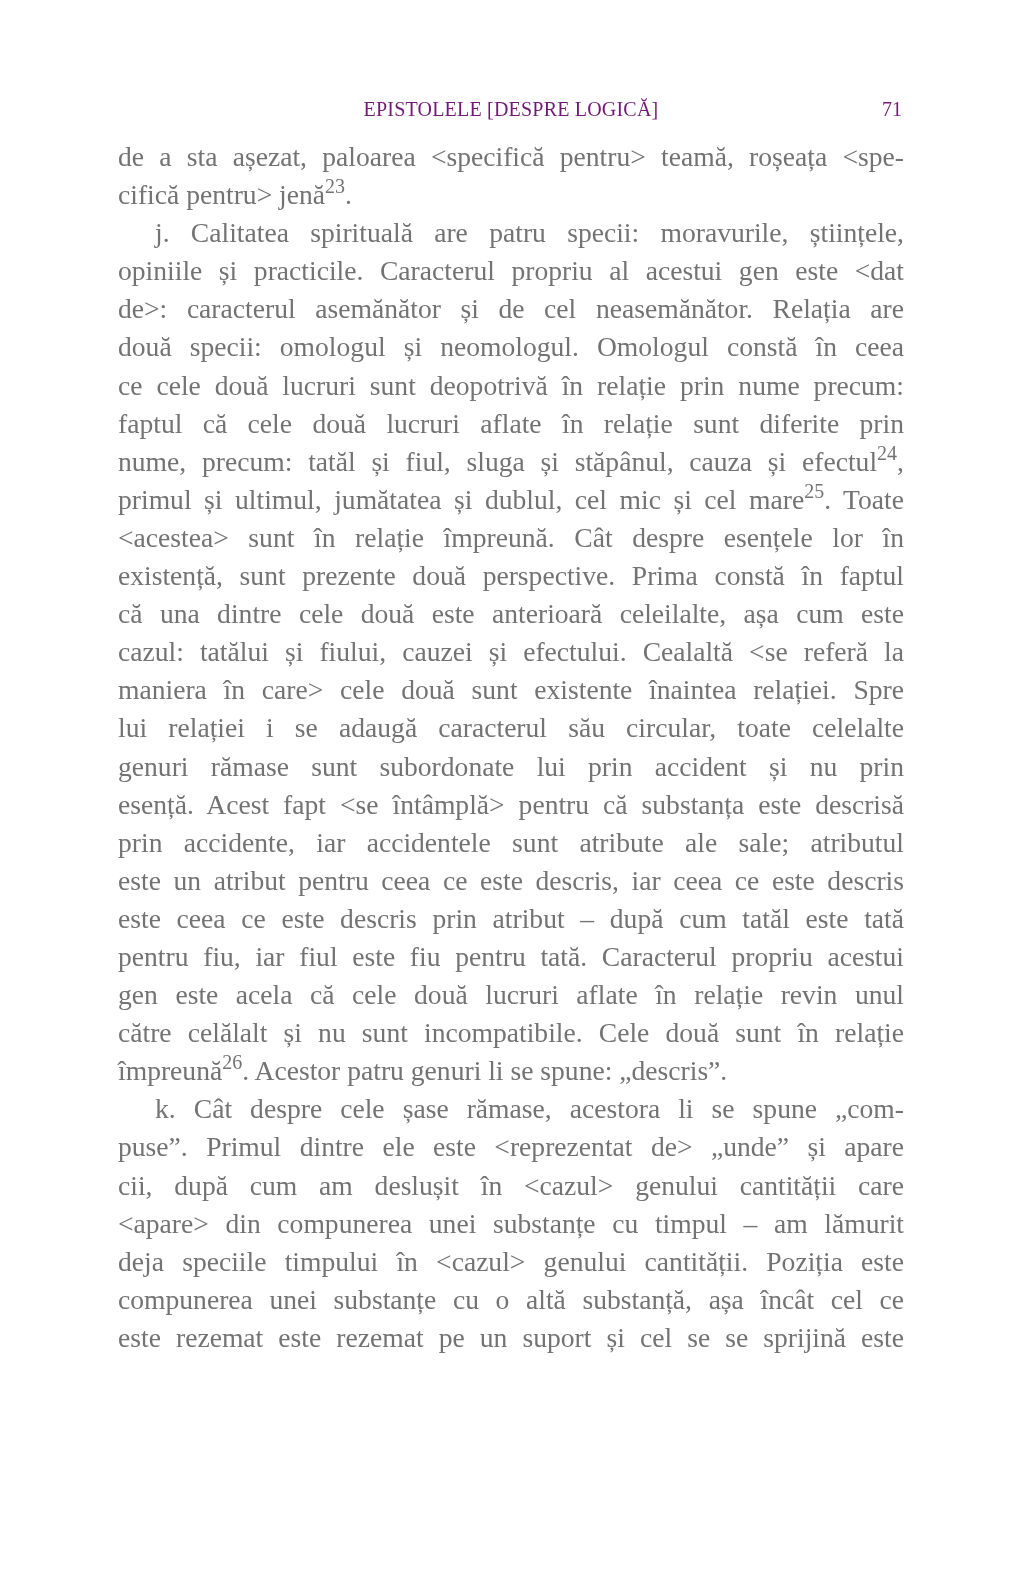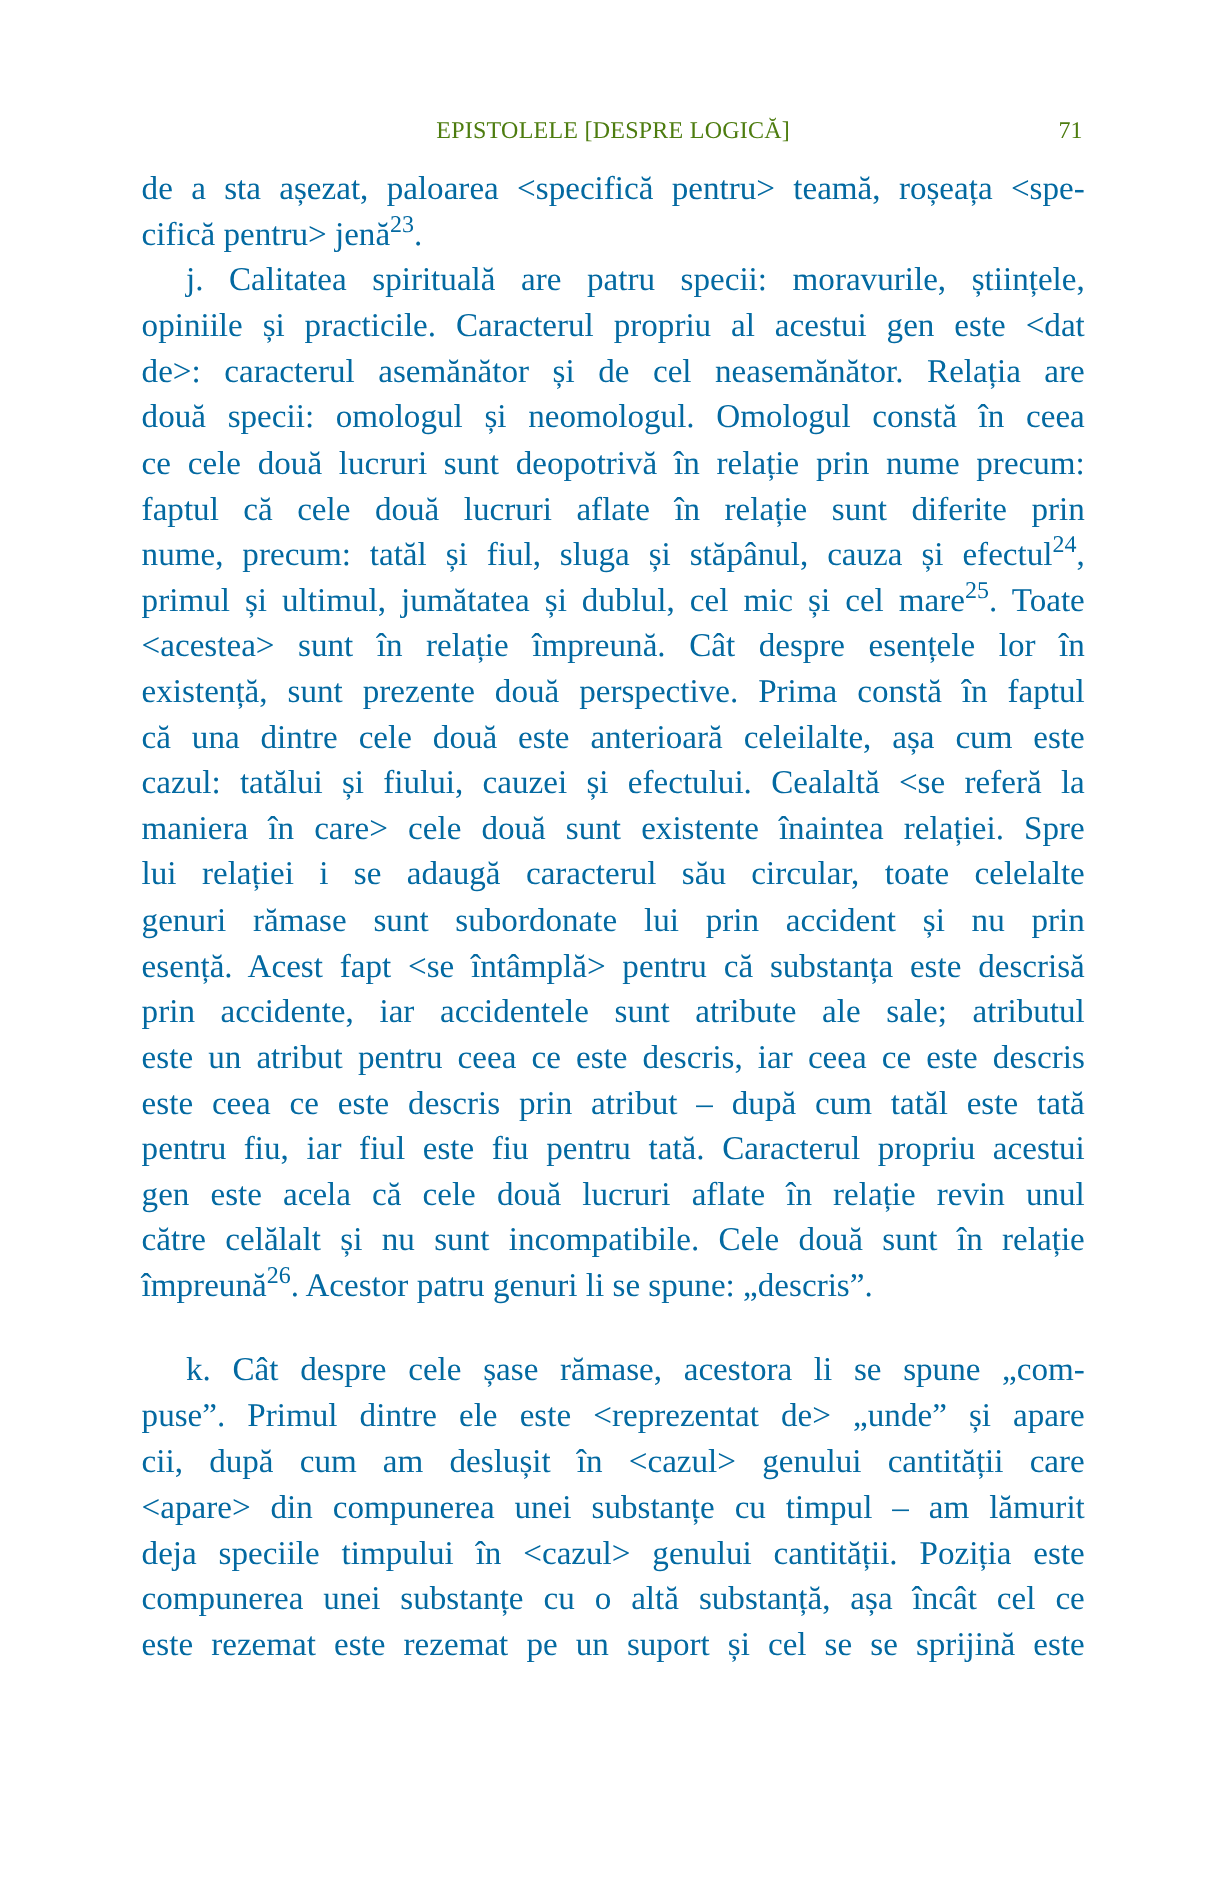--- a/index.html
+++ b/index.html
@@ -1,23 +1,23 @@
 <!DOCTYPE html>
 <html><head>
   <meta charset="utf-8">
   <style>
     html, body { margin: 0; padding: 0; background: #ffffff; }
     body { width: 1024px; height: 1575px; position: relative; overflow: hidden; }
     .page { position: absolute; left: 0; top: 0; width: 1024px; height: 1575px; background: #fff; }
     .header { position: absolute; top: 98px; left: 118px; width: 786px; height: 26px;
-      font-family: "Liberation Serif", serif; font-size: 20px; color: #4d7c0f; }
+      font-family: "Liberation Serif", serif; font-size: 20px; color: #701a75; }
     .running-title { position: absolute; left: 0; right: 0; text-align: center; letter-spacing: 0.2px; }
     .page-number { position: absolute; right: 2px; }
     .body { position: absolute; top: 138px; left: 118px; width: 786px;
-      font-family: "Liberation Serif", serif; font-size: 27.6px; color: #0369a1; }
+      font-family: "Liberation Serif", serif; font-size: 27.6px; color: #737373; }
     .line { display: block; height: 38.1px; line-height: 38.1px; white-space: nowrap;
       text-align: justify; text-align-last: justify; overflow: visible; }
     .line.last { text-align-last: left; }
     .line.indent { padding-left: 37px; }
     .line > span { display: inline; }
     sup { font-size: 20px; line-height: 0; vertical-align: 11px; }
   </style>
 </head>
 <body>
 
@@ -46,21 +46,21 @@
     <div class="line" style="word-spacing: 0px;"><span>lui relației i se adaugă caracterul său circular, toate celelalte</span></div>
     <div class="line" style="word-spacing: 0px;"><span>genuri rămase sunt subordonate lui prin accident și nu prin</span></div>
     <div class="line" style="word-spacing: 0px;"><span>esență. Acest fapt &lt;se întâmplă&gt; pentru că substanța este descrisă</span></div>
     <div class="line" style="word-spacing: 0px;"><span>prin accidente, iar accidentele sunt atribute ale sale; atributul</span></div>
     <div class="line" style="word-spacing: 0px;"><span>este un atribut pentru ceea ce este descris, iar ceea ce este descris</span></div>
     <div class="line" style="word-spacing: 0px;"><span>este ceea ce este descris prin atribut – după cum tatăl este tată</span></div>
     <div class="line" style="word-spacing: 0px;"><span>pentru fiu, iar fiul este fiu pentru tată. Caracterul propriu acestui</span></div>
     <div class="line" style="word-spacing: 0px;"><span>gen este acela că cele două lucruri aflate în relație revin unul</span></div>
     <div class="line" style="word-spacing: 0px;"><span>către celălalt și nu sunt incompatibile. Cele două sunt în relație</span></div>
     <div class="line last"><span>împreună</span><sup>26</sup><span>. Acestor patru genuri li se spune: „descris”.</span></div>
-    <div class="line indent" style="word-spacing: 0px; margin-top: 32px;"><span>k. Cât despre cele șase rămase, acestora li se spune „com-</span></div>
+    <div class="line indent" style="word-spacing: 0px;"><span>k. Cât despre cele șase rămase, acestora li se spune „com-</span></div>
     <div class="line" style="word-spacing: 0px;"><span>puse”. Primul dintre ele este &lt;reprezentat de&gt; „unde” și apare</span></div>
     <div class="line" style="word-spacing: 0px;"><span>cii, după cum am deslușit în &lt;cazul&gt; genului cantității care</span></div>
     <div class="line" style="word-spacing: 0px;"><span>&lt;apare&gt; din compunerea unei substanțe cu timpul – am lămurit</span></div>
     <div class="line" style="word-spacing: 0px;"><span>deja speciile timpului în &lt;cazul&gt; genului cantității. Poziția este</span></div>
     <div class="line" style="word-spacing: 0px;"><span>compunerea unei substanțe cu o altă substanță, așa încât cel ce</span></div>
     <div class="line" style="word-spacing: 0px;"><span>este rezemat este rezemat pe un suport și cel se se sprijină este</span></div>
   </div>
 </div>
 
 </body></html>

